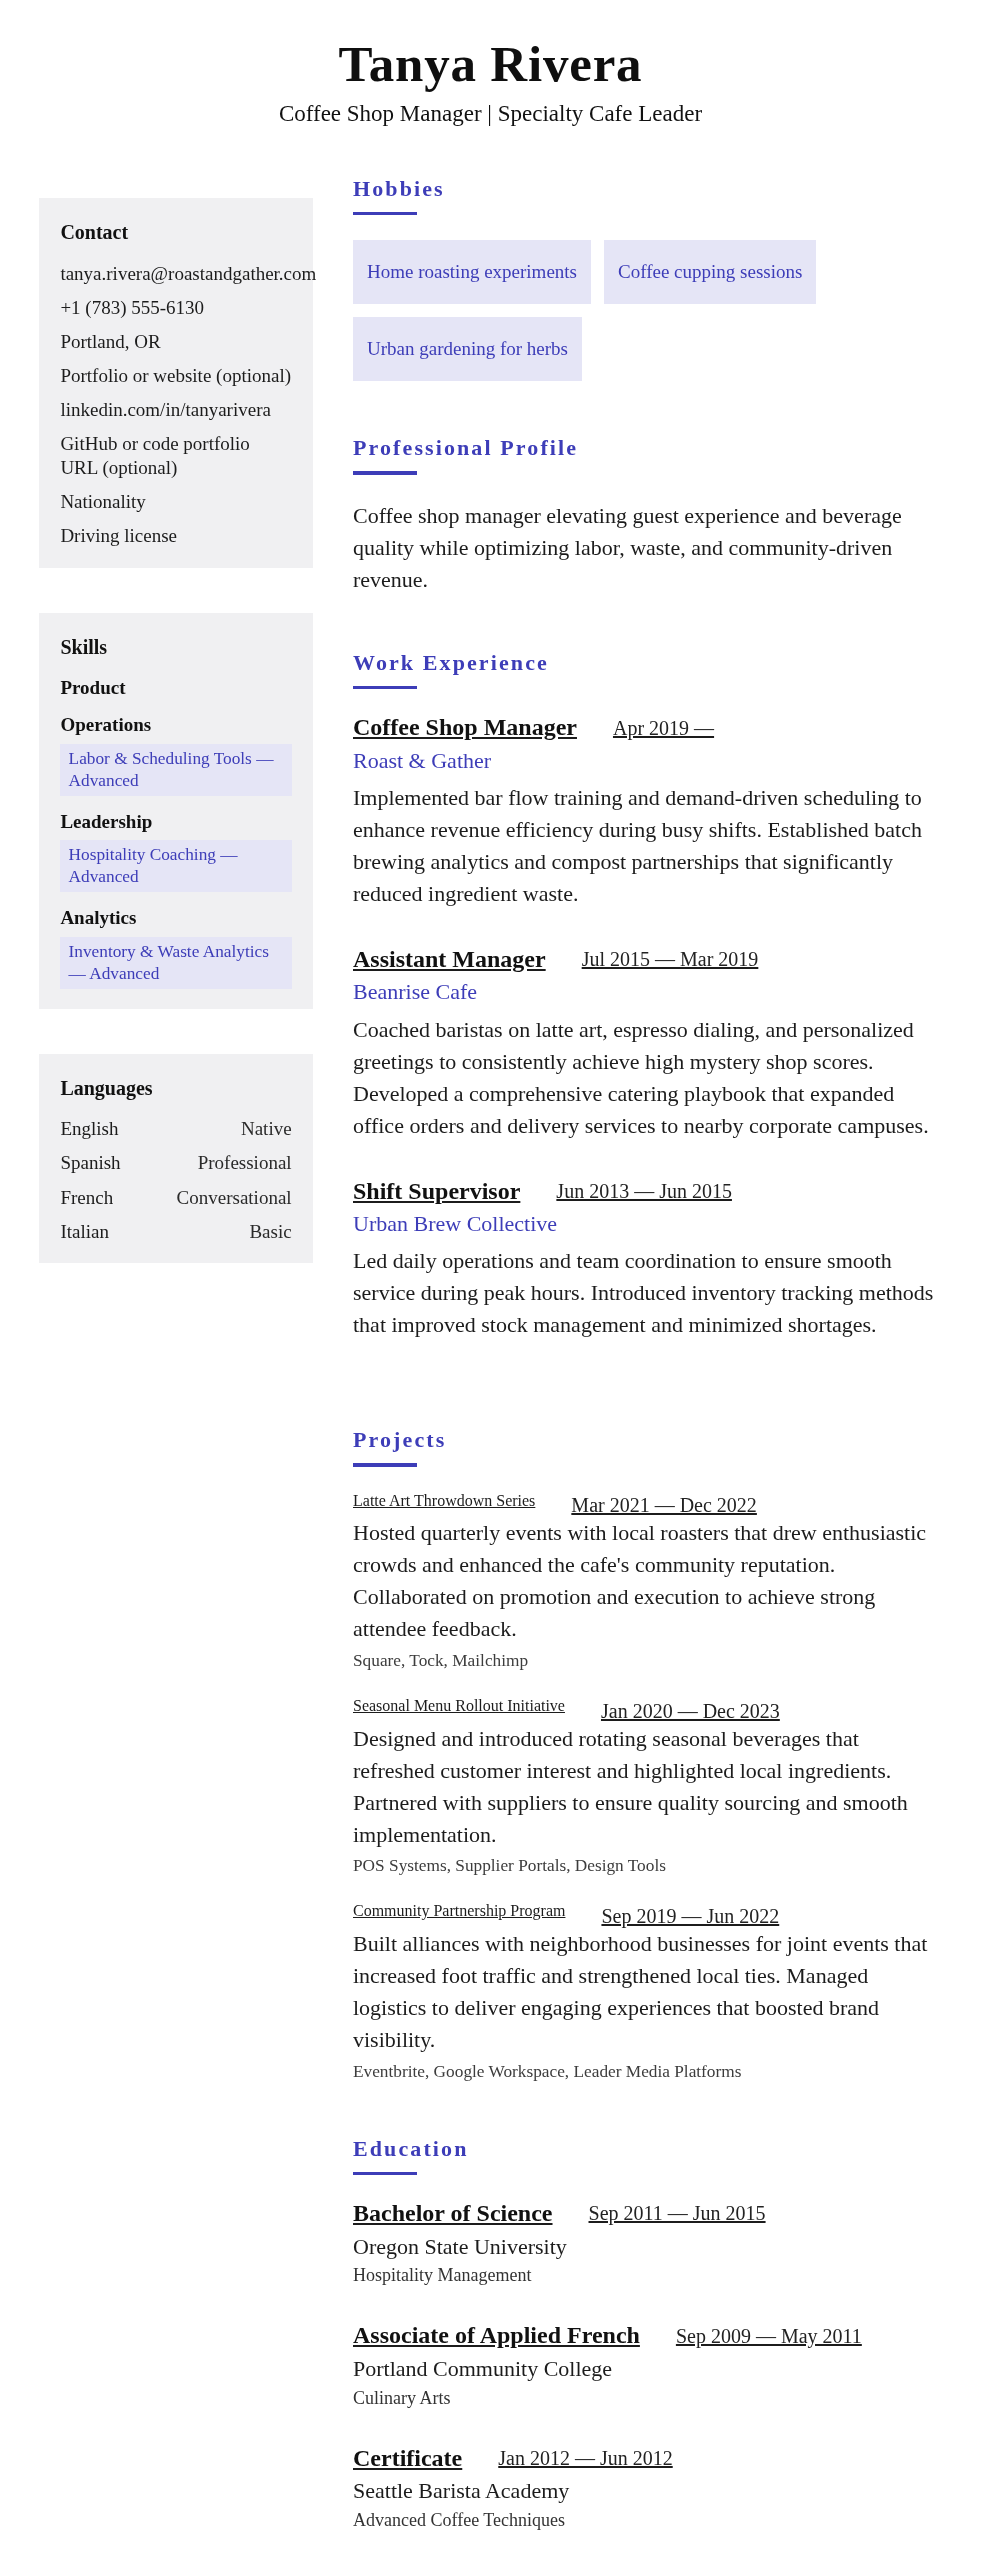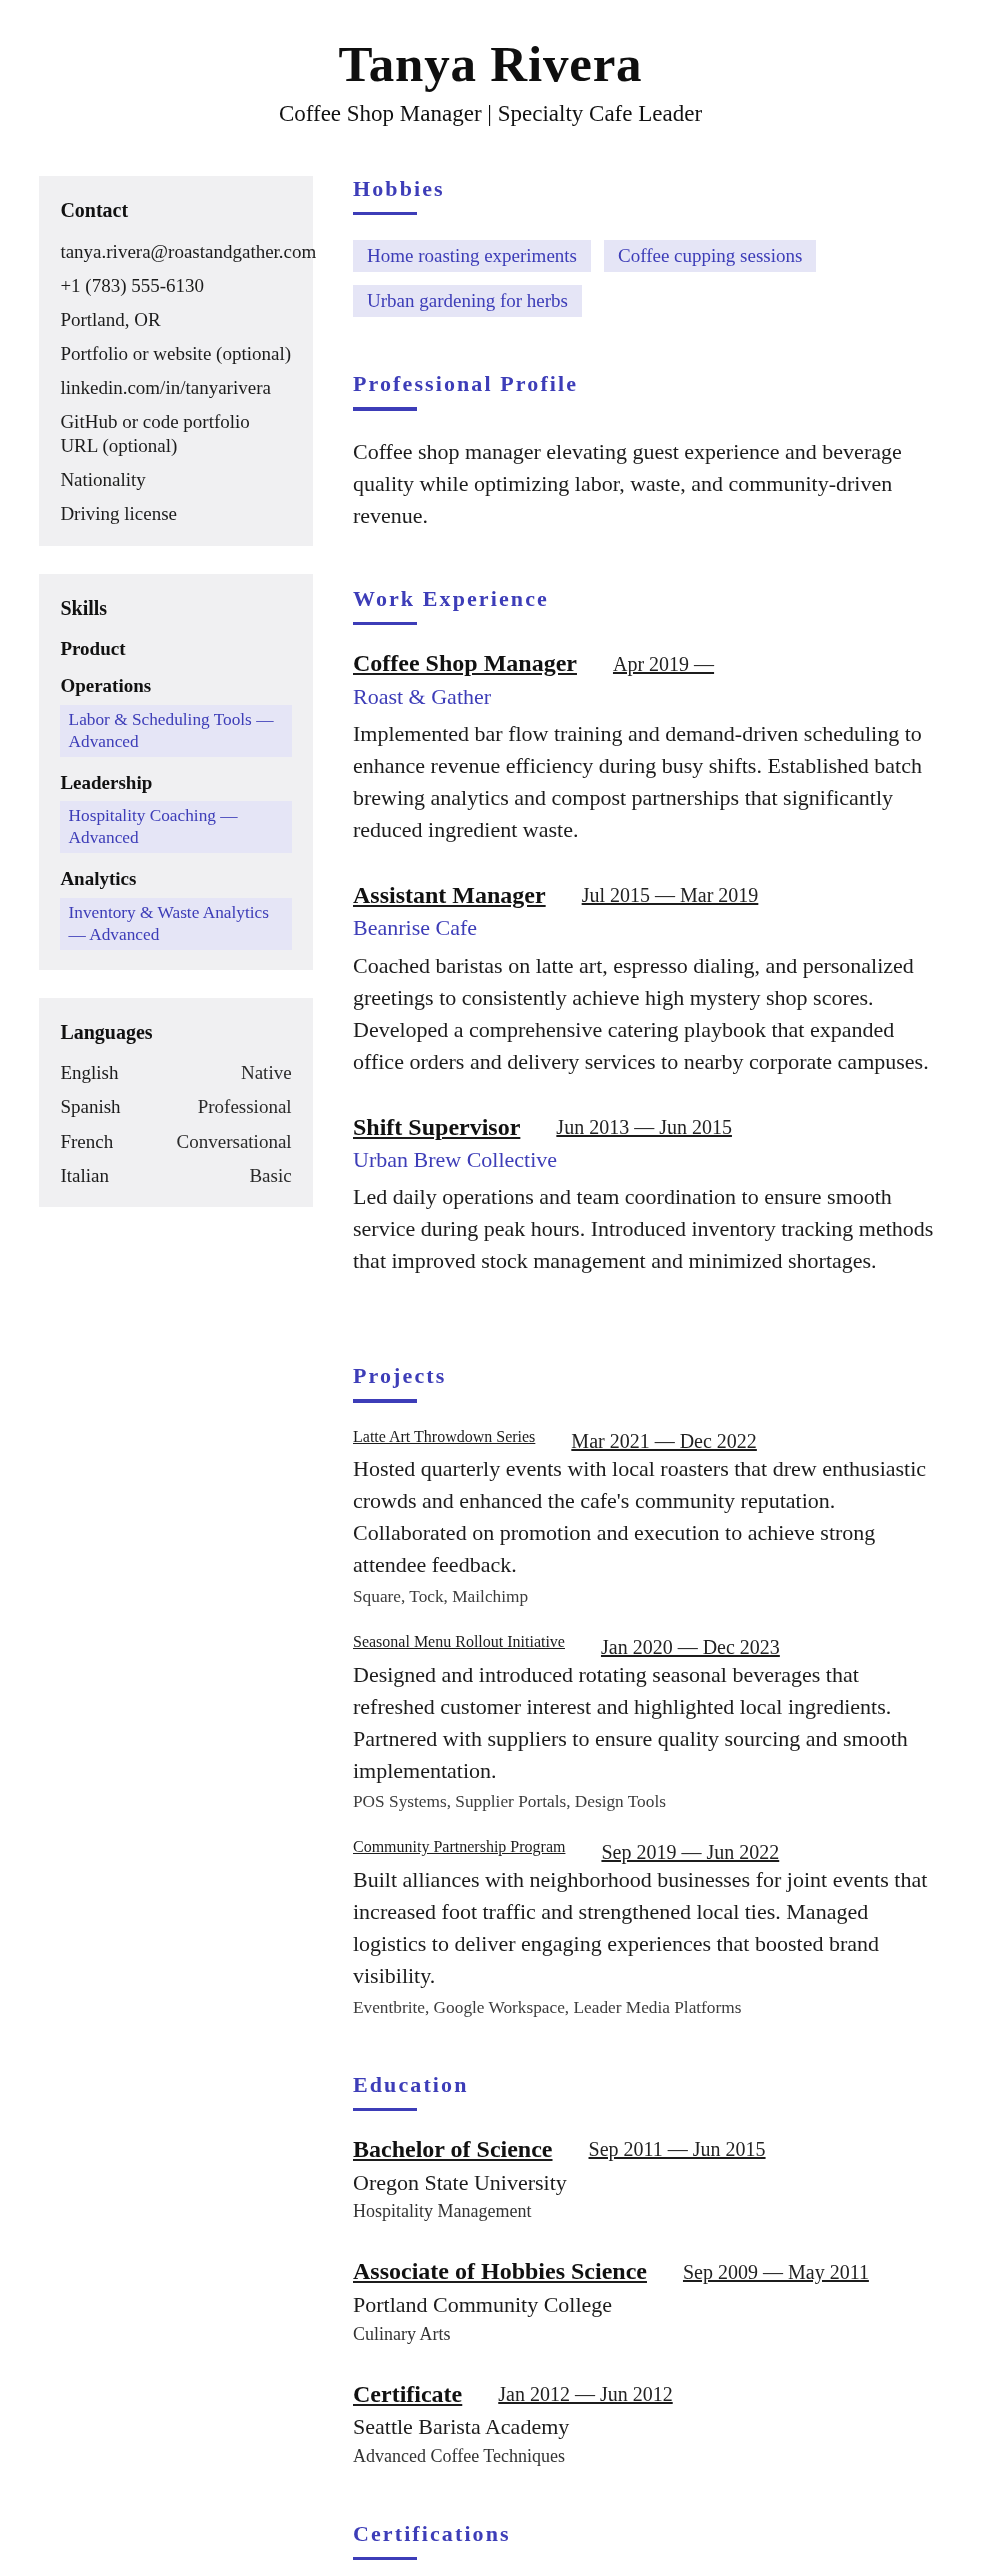--- a/index.html
+++ b/index.html
@@ -14,21 +14,21 @@
 
   
   .header { text-align: center; margin-bottom: 49px; }
   .name { font-size: 51px; font-weight: bold; color: #0f0f0f; letter-spacing: 0.8px; }
   .subtitle { font-size: 23px; margin-top: 8.2px; color: #111; }
 
   
   .columns { display: flex; align-items: flex-start; gap: 40px; }
 
   
-  .sidebar { width: 274px; flex: 0 0 274px; display: flex; flex-direction: column; gap: 28px; }
+  .sidebar { width: 274px; flex: 0 0 274px; display: flex; flex-direction: column; gap: 45px; margin-top: 22px; }
   .side-box { background: #f0f0f2; padding: 23px 21.4px 20px; }
   .side-title { font-size: 20px; font-weight: bold; color: #111; margin-bottom: 18px; }
   .contact-item { font-size: 19px; line-height: 24px; margin-bottom: 10px; color: #1c1c1c; }
   .contact-item:last-child { margin-bottom: 0; }
   .skill-group { margin-bottom: 15px; }
   .skill-group:last-child { margin-bottom: 0; }
   .skill-cat { font-size: 19px; font-weight: bold; margin-bottom: 7.4px; color: #111; }
   .chip {
     background: #e5e5f6; color: #3d3db8;
     font-size: 17.3px; line-height: 22px;
@@ -40,21 +40,21 @@
 
   
   .main { flex: 1 1 auto; min-width: 0; }
   .section { margin-bottom: 54px; }
   .section-work { margin-bottom: 86px; }
   .section:last-child { margin-bottom: 0; }
   .section-title { color: #3d3db8; font-weight: bold; font-size: 22px; letter-spacing: 2.1px; }
   .section-rule { width: 64px; height: 3.3px; background: #3d3db8; margin: 10px 0 25px; }
 
   .hobby-chips { display: flex; flex-wrap: wrap; gap: 13px; }
-  .hobby-chip { background: #e5e5f6; color: #3d3db8; font-size: 19px; padding: 5px 14px; }
+  .hobby-chip { background: #e5e5f6; color: #3d3db8; font-size: 19px; padding: 21px 14px; }
 
   .body-text { font-size: 22px; line-height: 32px; color: #1c1c1c; }
 
   .item { margin-bottom: 36px; }
   .item:last-child { margin-bottom: 0; }
   .proj-item { margin-bottom: 26px; }
   .item-head { display: flex; justify-content: flex-start; align-items: flex-start; gap: 36px; text-decoration: underline; }
   .item-role { font-size: 24px; font-weight: bold; color: #111; }
   .plain-name { font-size: 16px; font-weight: normal; color: #1c1c1c; }
   .item-dates { font-size: 20px; color: #222; text-align: right; white-space: nowrap; padding-top: 2.5px; }
@@ -221,21 +221,21 @@
           <div class="item-head">
             <h3 class="item-role">Bachelor of Science</h3>
             <span class="item-dates">Sep 2011 — Jun 2015</span>
           </div>
           <div class="edu-school">Oregon State University</div>
           <div class="small-gray">Hospitality Management</div>
         </article>
 
         <article class="item">
           <div class="item-head">
-            <h3 class="item-role">Associate of Hobbies Science</h3>
+            <h3 class="item-role">Associate of Applied French</h3>
             <span class="item-dates">Sep 2009 — May 2011</span>
           </div>
           <div class="edu-school">Portland Community College</div>
           <div class="small-gray">Culinary Arts</div>
         </article>
 
         <article class="item">
           <div class="item-head">
             <h3 class="item-role">Certificate</h3>
             <span class="item-dates">Jan 2012 — Jun 2012</span>

